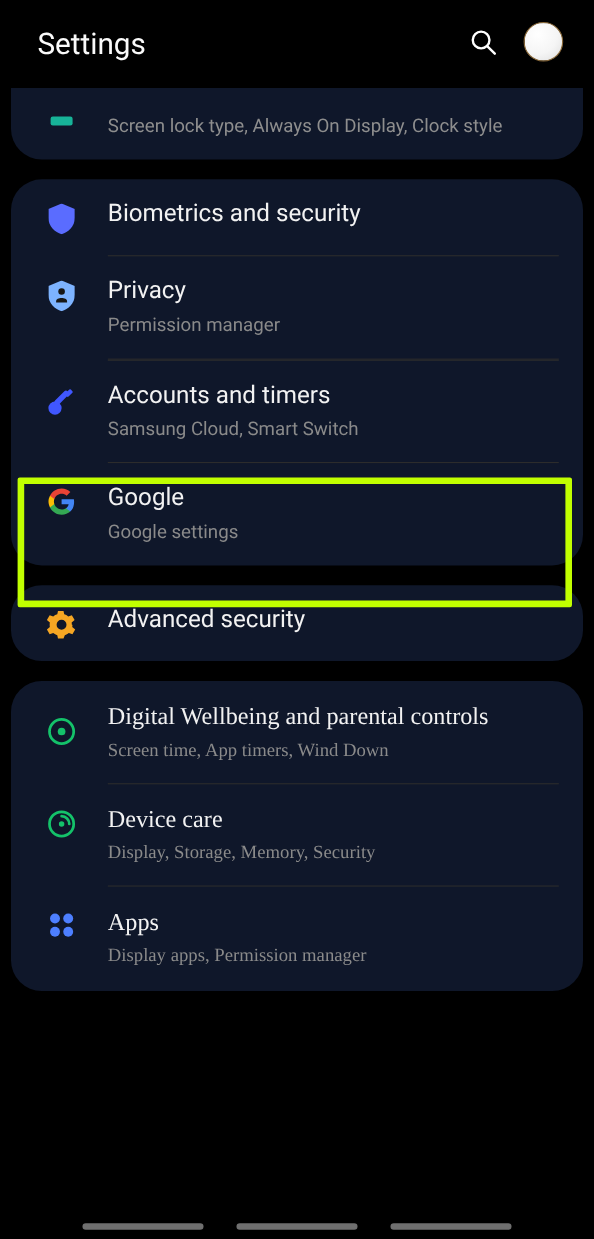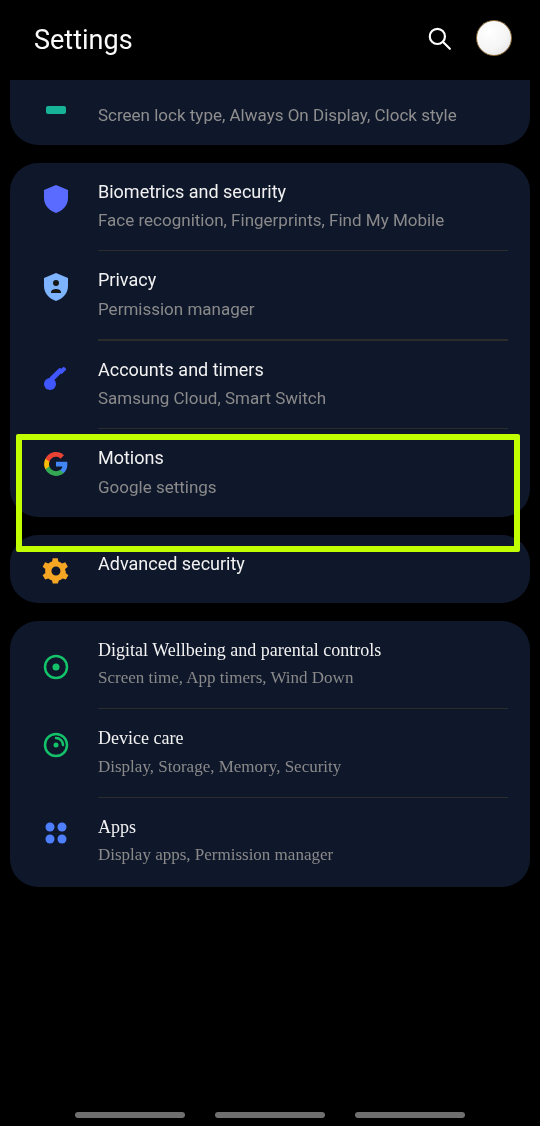--- a/index.html
+++ b/index.html
@@ -46,21 +46,21 @@
 .item .icon-slot {
   width: 48px;
   flex-shrink: 0;
   display: flex;
   align-items: flex-start;
   justify-content: center;
   padding-top: 4px;
 }
 .item .text-slot { flex: 1; padding-left: 18px; }
 .item-title {
-  font-size: 18px;
+  font-size: 22px;
   font-weight: 400;
   color: #f2f2f2;
   margin-bottom: 6px;
   line-height: 1.25;
 }
 .item-sub {
   font-size: 17px;
   color: #8a8a8a;
   line-height: 1.35;
 }
@@ -145,21 +145,20 @@
 <div class="card">
 
   <div class="item">
     <div class="icon-slot">
       <svg width="24" height="28" viewBox="0 0 24 28">
           <path class="ic-shield" d="M12 0 L24 5 V13 C24 21 18 26 12 28 C6 26 0 21 0 13 V5 Z"></path>
         </svg>
     </div>
     <div class="text-slot">
       <div class="item-title">Biometrics and security</div>
-      <div class="item-sub">Face recognition, Fingerprints, Find My Mobile</div>
     </div>
   </div>
   <div class="divider"></div>
 
   <div class="item">
     <div class="icon-slot">
       <svg width="24" height="28" viewBox="0 0 24 28">
           <path class="ic-privacy" d="M12 0 L24 5 V13 C24 21 18 26 12 28 C6 26 0 21 0 13 V5 Z"></path>
           <circle cx="12" cy="10" r="3" fill="#171717"></circle>
           <path d="M7 19 C7 15 17 15 17 19 V20 H7 Z" fill="#171717"></path>
@@ -194,21 +193,21 @@
   <div class="item">
     <div class="icon-slot">
       <svg width="26" height="26" viewBox="0 0 48 48">
           <path fill="#4285F4" d="M45 24.5c0-1.6-.15-3.1-.42-4.5H24v8.5h11.8c-.5 2.8-2 5.1-4.4 6.7v5.6h7.1C42.6 37 45 31.3 45 24.5z"></path>
           <path fill="#34A853" d="M24 46c5.9 0 10.9-2 14.5-5.3l-7.1-5.6c-2 1.3-4.5 2.1-7.4 2.1-5.7 0-10.5-3.8-12.2-9H4.5v5.7C8.1 41 15.5 46 24 46z"></path>
           <path fill="#FBBC05" d="M11.8 28.2c-.4-1.3-.7-2.7-.7-4.2s.3-2.9.7-4.2v-5.7H4.5C3 17.2 2 20.5 2 24s1 6.8 2.5 9.9l7.3-5.7z"></path>
           <path fill="#EA4335" d="M24 10.8c3.2 0 6.1 1.1 8.4 3.3l6.3-6.3C34.9 4.1 29.9 2 24 2 15.5 2 8.1 7 4.5 14.1l7.3 5.7C13.5 14.6 18.3 10.8 24 10.8z"></path>
         </svg>
     </div>
     <div class="text-slot">
-      <div class="item-title">Motions</div>
+      <div class="item-title">Google</div>
       <div class="item-sub">Google settings</div>
     </div>
   </div>
 </div>
 
 <div class="card">
   <div class="item">
     <div class="icon-slot">
       <svg width="28" height="28" viewBox="0 0 28 28">
           <path class="ic-gear" d="M14 9a5 5 0 100 10 5 5 0 000-10zm11 5c0 .8-.1 1.6-.2 2.3l3 2.4-2.8 4.9-3.6-1.2c-1.2 1-2.6 1.8-4.1 2.2L16 28h-5.6l-.7-3.4c-1.5-.4-2.9-1.2-4.1-2.2l-3.6 1.2L-.8 18.7l3-2.4C2.1 15.6 2 14.8 2 14s.1-1.6.2-2.3l-3-2.4L2 4.4l3.6 1.2c1.2-1 2.6-1.8 4.1-2.2L10.4 0H16l.7 3.4c1.5.4 2.9 1.2 4.1 2.2l3.6-1.2 2.8 4.9-3 2.4c.1.7.2 1.5.2 2.3z" transform="scale(0.9) translate(1.5 1.5)"></path>

